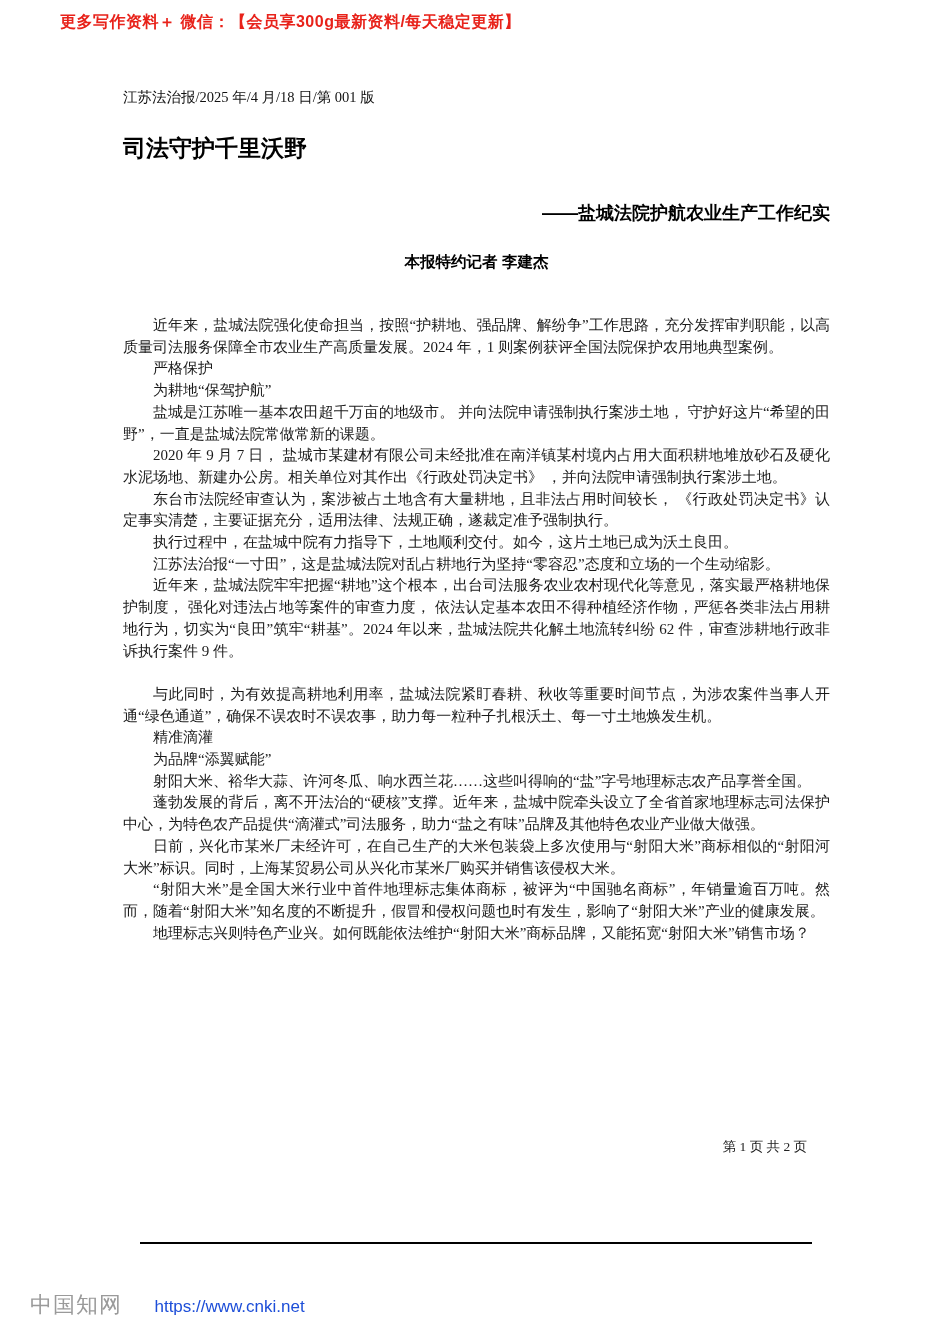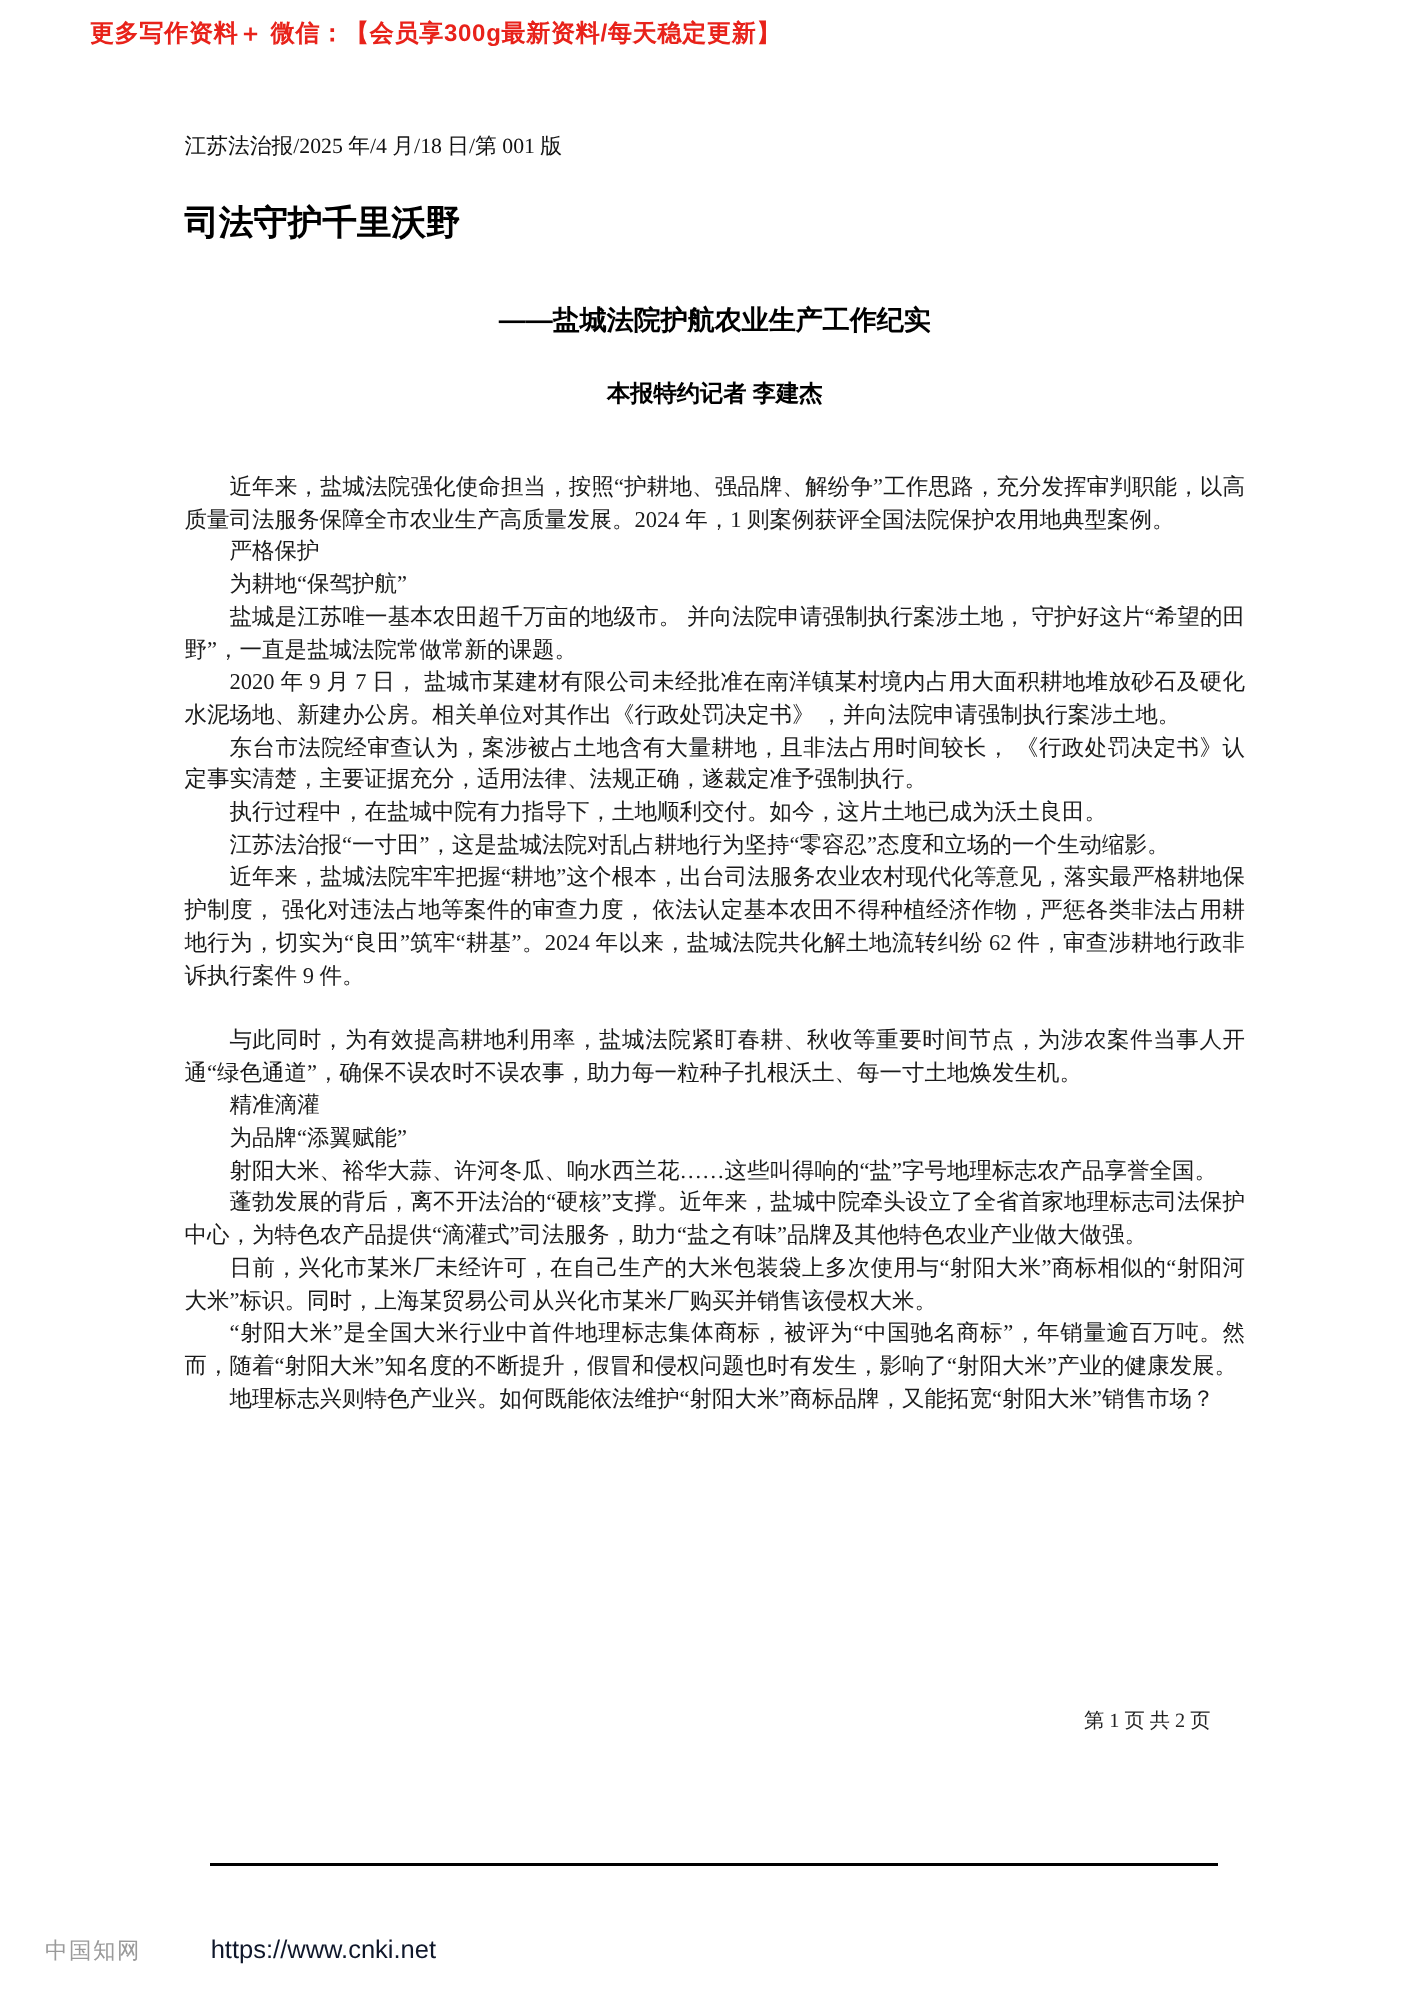--- a/index.html
+++ b/index.html
@@ -39,21 +39,21 @@
     font-weight: bold;
     font-size: 23px;
     text-align: left;
     margin: 26px 0 0 0;
     color: #000000;
   }
   .doc-subtitle {
     font-family: "Liberation Sans", "DejaVu Sans", sans-serif;
     font-weight: bold;
     font-size: 18px;
-    text-align: center;
+    text-align: right;
     margin: 37px 0 0 0;
     color: #000000;
   }
   .doc-author {
     font-family: "Liberation Sans", "DejaVu Sans", sans-serif;
     font-weight: bold;
     font-size: 15.5px;
     text-align: center;
     margin: 27px 0 0 0;
     color: #000000;
@@ -89,28 +89,28 @@
     height: 0;
   }
   .watermark-row {
     position: absolute;
     left: 30px;
     top: 1290px;
     font-family: "Liberation Sans", "DejaVu Sans", sans-serif;
     white-space: nowrap;
   }
   .watermark-brand {
-    font-size: 15px;
+    font-size: 22px;
     color: #9a9a9a;
     letter-spacing: 1px;
   }
   .watermark-url {
     font-size: 17px;
-    color: #0f172a;
-    margin-left: 42px;
+    color: #1d4ed8;
+    margin-left: 28px;
     text-decoration: none;
   }
 </style>
 </head>
 <body>
 
 <div class="promo-banner">更多写作资料＋ 微信：【会员享300g最新资料/每天稳定更新】</div>
 
 <div class="article">
   <div class="source-line">江苏法治报/2025 年/4 月/18 日/第 001 版</div>

